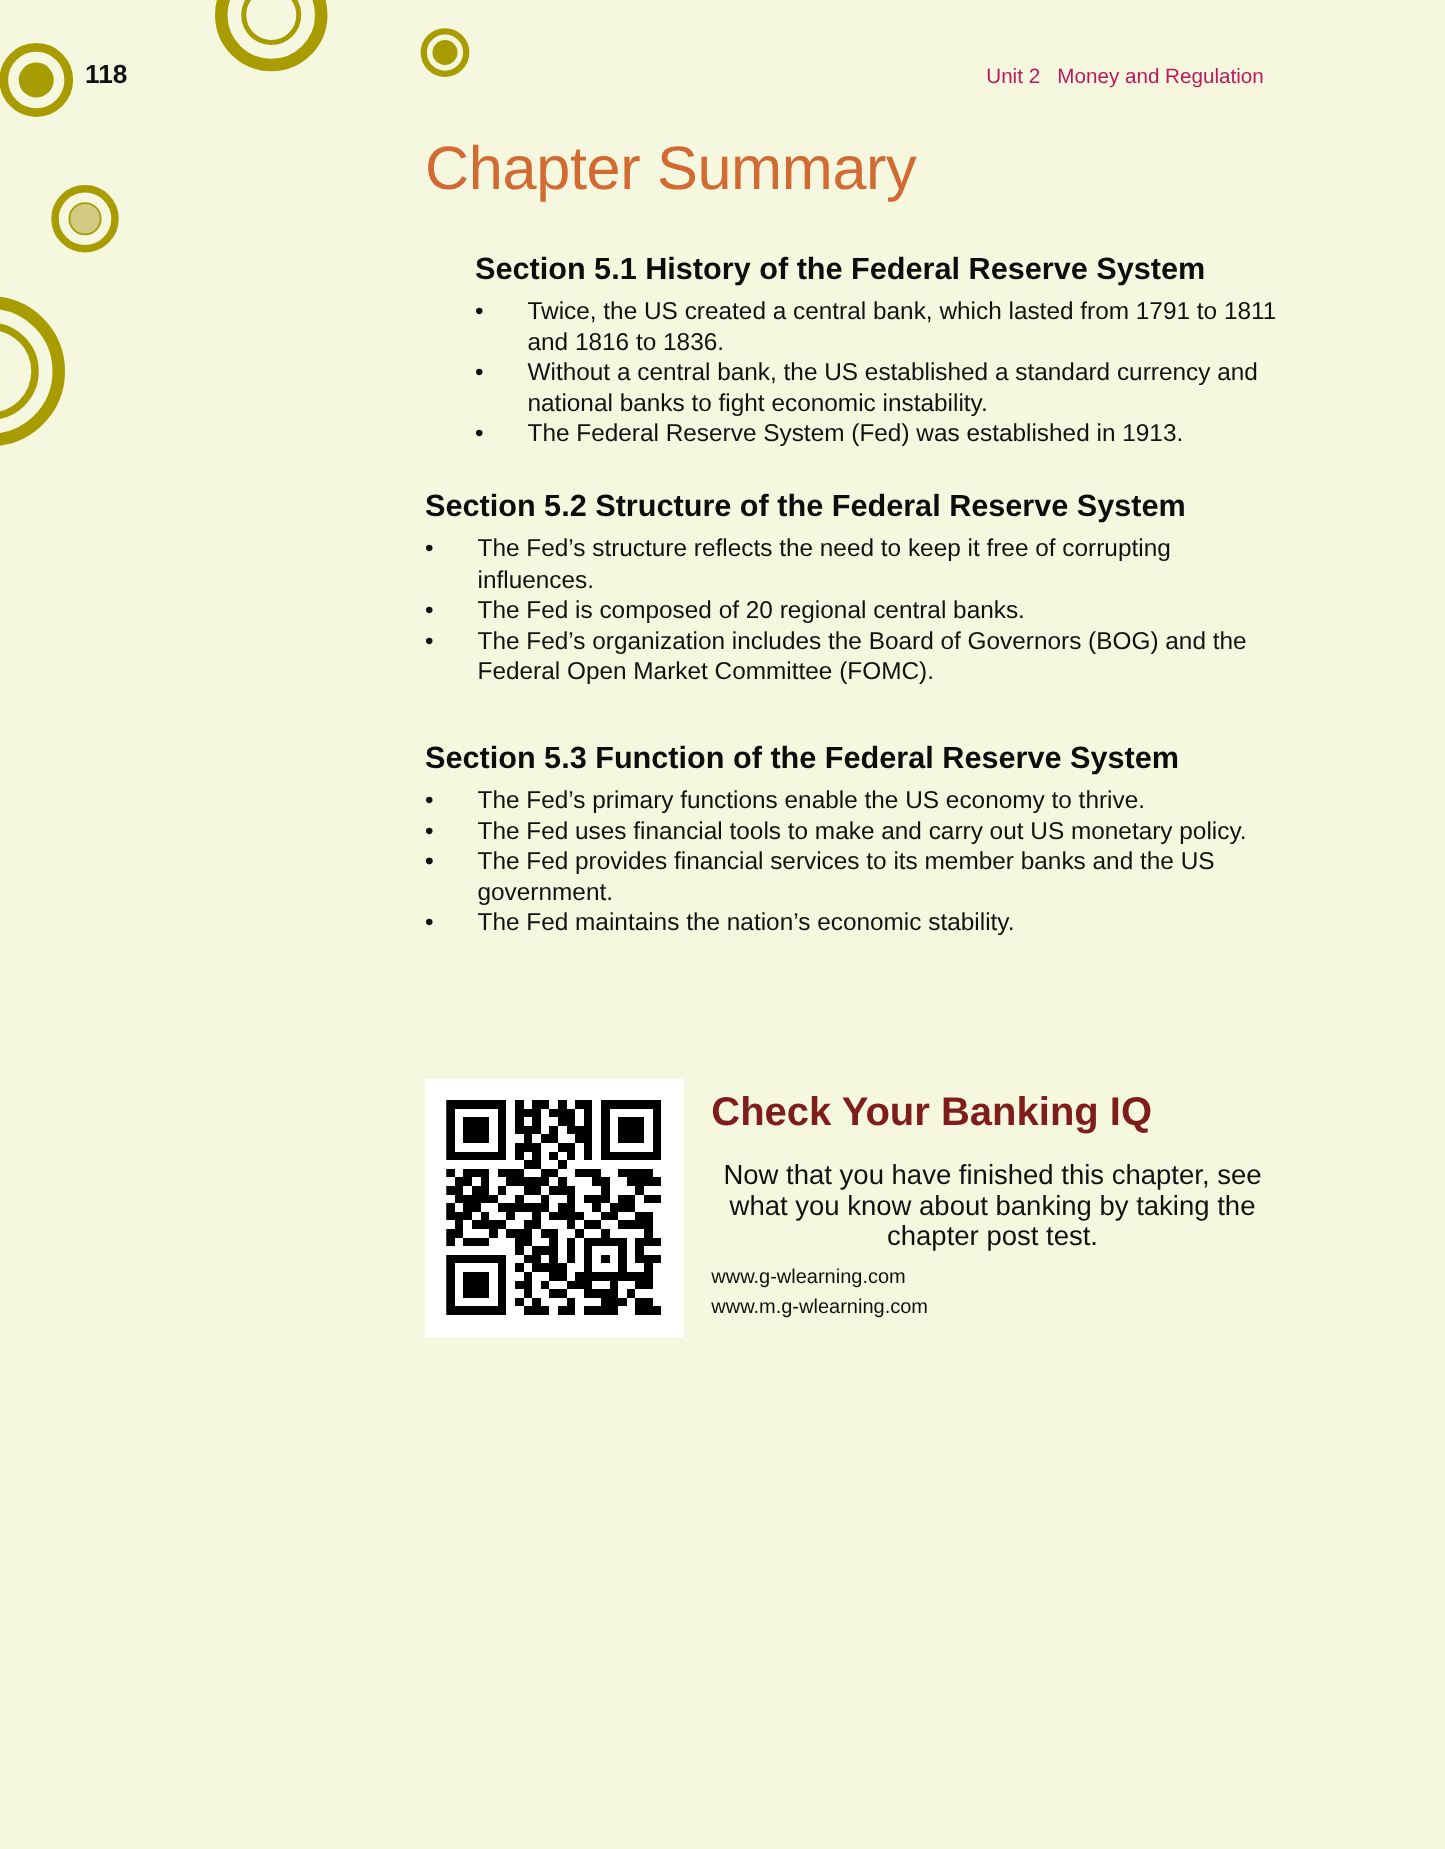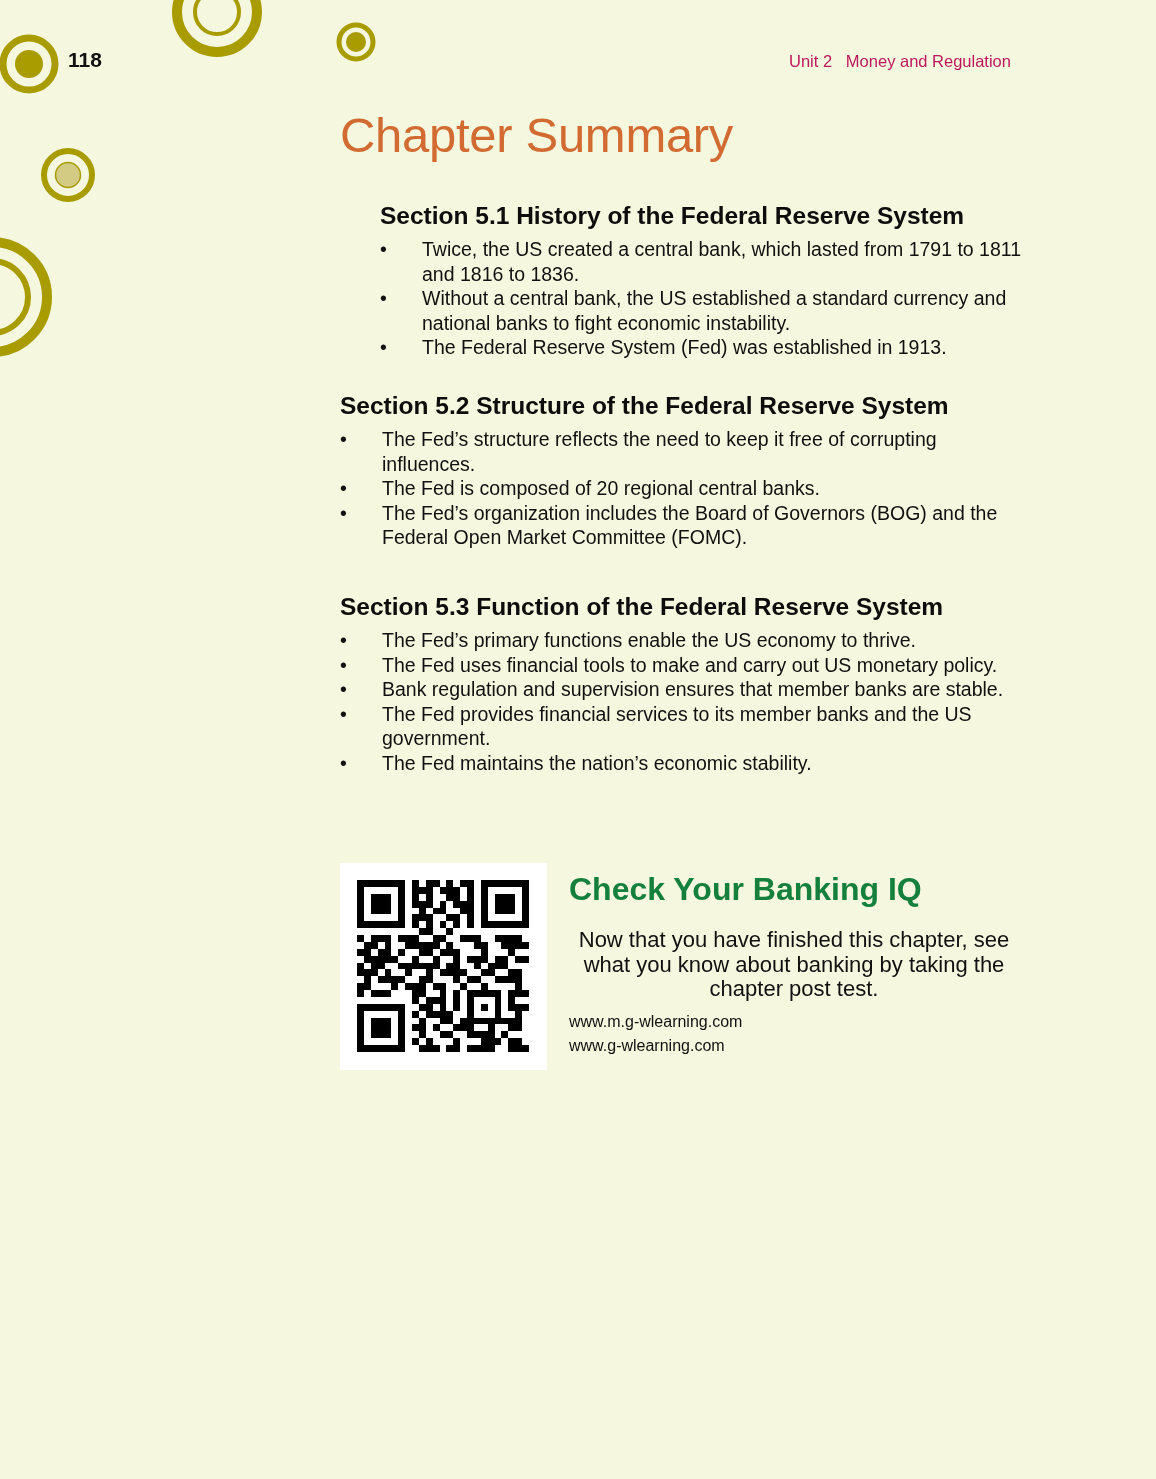--- a/index.html
+++ b/index.html
@@ -37,21 +37,21 @@
   }
   .qr-box {
     position:absolute; left:340px; top:863px; width:207px; height:207px;
     background:#ffffff;
   }
   .qr-box svg { position:absolute; left:17px; top:17px; }
   .iq {
     position:absolute; left:569px; top:868px; width:450px;
   }
   .iq-title {
-    font-size:32px; font-weight:bold; color:#15803d; margin:0; line-height:42px;
+    font-size:32px; font-weight:bold; color:#7f1d1d; margin:0; line-height:42px;
   }
   .iq-body {
     font-size:22px; line-height:24.6px; margin:18px 0 0 0; color:#111;text-align:center;
   }
   .iq-link {
     display:block; font-size:16px; line-height:24.5px; color:#111; text-decoration:none;
   }
   .iq-links { margin-top:8px; }
 </style>
 </head>
@@ -109,21 +109,21 @@
       <li><span class="dot">•</span><span>The Fed is composed of 20 regional central banks.</span></li>
       <li><span class="dot">•</span><span>The Fed’s organization includes the Board of Governors (BOG) and the Federal Open Market Committee (FOMC).</span></li>
     </ul>
   </div>
 
   <div class="section" style="margin-top:42px;">
     <h2 class="section-title">Section 5.3 Function of the Federal Reserve System</h2>
     <ul class="bullets">
       <li><span class="dot">•</span><span>The Fed’s primary functions enable the US economy to thrive.</span></li>
       <li><span class="dot">•</span><span>The Fed uses financial tools to make and carry out US monetary policy.</span></li>
-      <li><span class="dot">•</span><span>Bank regulation and supervision ensures that member banks are stable.</span></li>
+      <li><span class="dot">•</span></li>
       <li><span class="dot">•</span><span>The Fed provides financial services to its member banks and the US government.</span></li>
       <li><span class="dot">•</span><span>The Fed maintains the nation’s economic stability.</span></li>
     </ul>
   </div>
 </div>
 
 <div class="qr-box">
   <svg width="172" height="172" viewBox="0 0 25 25" shape-rendering="crispEdges">
     <g fill="#000">
 
@@ -259,16 +259,16 @@
         <rect x="16" y="24" width="4" height="1"></rect>
         <rect x="22" y="24" width="3" height="1"></rect>
     </g>
   </svg>
 </div>
 
 <div class="iq">
   <h2 class="iq-title">Check Your Banking IQ</h2>
   <p class="iq-body">Now that you have finished this chapter, see what you know about banking by taking the chapter post test.</p>
   <div class="iq-links">
+    <a class="iq-link">www.g-wlearning.com</a>
     <a class="iq-link">www.m.g-wlearning.com</a>
-    <a class="iq-link">www.g-wlearning.com</a>
   </div>
 </div>
 
 </body></html>

